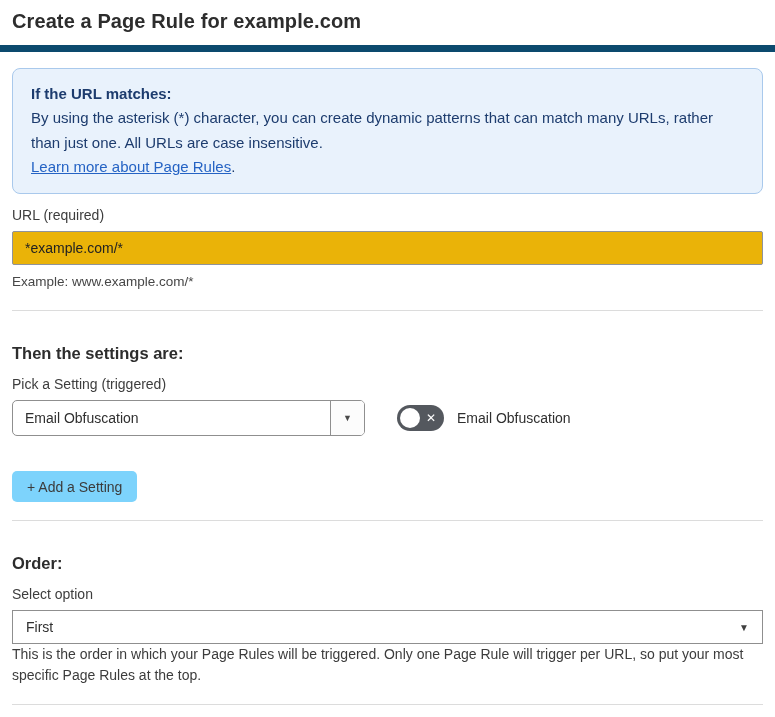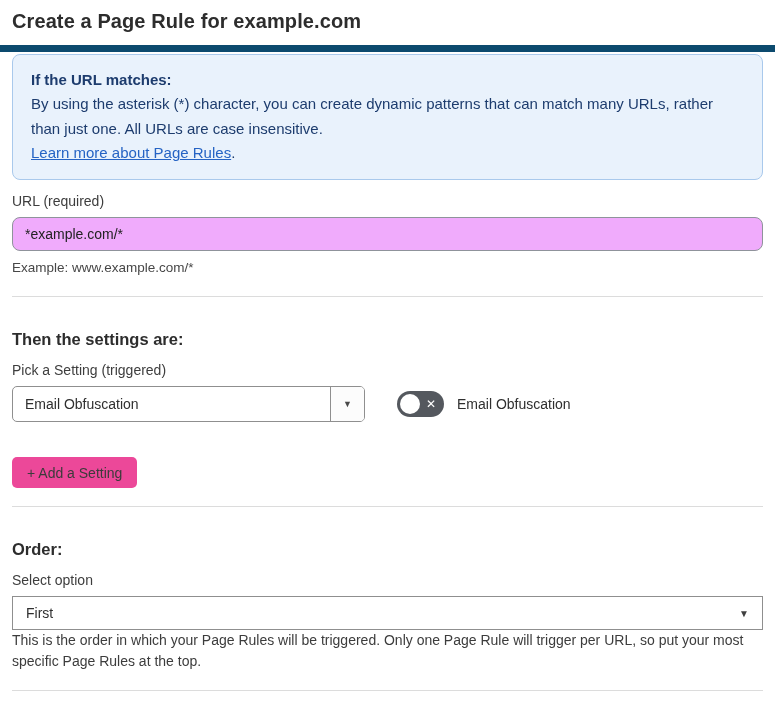--- a/index.html
+++ b/index.html
@@ -22,21 +22,21 @@
     font-size: 20px;
     font-weight: 700;
     color: #2d2d2d;
     letter-spacing: 0.1px;
   }
 
   .content { padding: 0 12px; }
 
   
   .info-box {
-    margin-top: 2px;
+    margin-top: 16px;
     background: #e9f2fc;
     border: 1px solid #a9c9ec;
     border-radius: 8px;
     padding: 13px 18px 14px 18px;
     color: #1d3c6e;
     font-size: 15px;
     line-height: 1.62;
   }
   .info-heading { font-weight: 700; }
   .info-link {
@@ -58,23 +58,23 @@
     font-size: 13.5px;
     color: #474747;
     margin-top: 7px;
     line-height: 1.5;
   }
 
   
   .url-input {
     width: 100%;
     height: 34px;
-    background: #f0abfc;
+    background: #eab308;
     border: 1px solid #8f939b;
-    border-radius: 8px;
+    border-radius: 2px;
     padding: 0 12px;
     font-size: 14px;
     color: #222222;
     font-family: "Liberation Sans", sans-serif;
   }
 
   .divider {
     border: none;
     border-top: 1px solid #dcdcdc;
     margin: 18px 0 0 0;
@@ -149,21 +149,21 @@
   .btn {
     display: inline-block;
     height: 31px;
     padding: 0 15px;
     border: none;
     border-radius: 5px;
     font-size: 14px;
     font-family: "Liberation Sans", sans-serif;
     cursor: pointer;
   }
-  .btn-gray { background: #ec4899; color: #3b3b3b; }
+  .btn-gray { background: #7dd3fc; color: #3b3b3b; }
   .add-setting-btn { margin-top: 35px; }
 
   
   .select-order { width: 100%; height: 34px; border-radius: 0; position: relative; }
   .select-order .select-value { padding: 0 13px; }
   .select-order .arrow-plain {
     position: absolute;
     right: 13px;
     top: 50%;
     transform: translateY(-50%);

